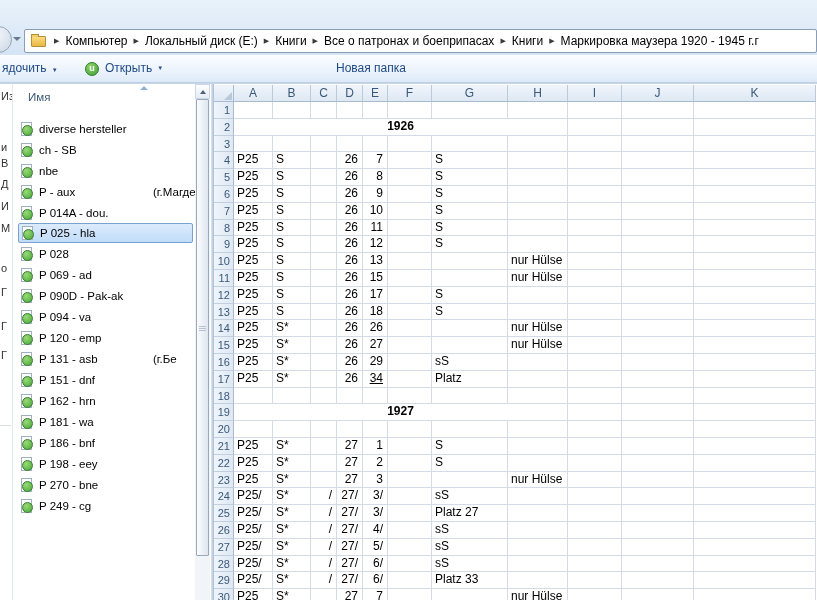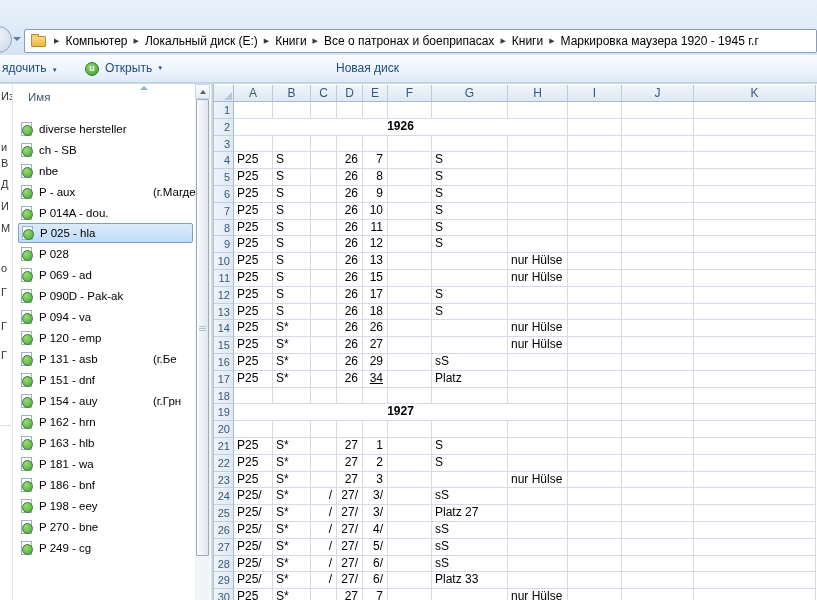--- a/index.html
+++ b/index.html
@@ -184,21 +184,21 @@
     </span>
 </div>
 
 <div class="toolbar">
   <span class="tb-item tb-organize"><span>ядочить</span><span class="dd-arrow">▼</span></span>
   <span class="tb-item tb-open">
       <span class="uicon">u</span>
       <span>Открыть</span>
       <span class="dd-arrow">▼</span>
     </span>
-  <span class="tb-item tb-newfolder">Новая диск</span>
+  <span class="tb-item tb-newfolder">Новая папка</span>
 </div>
 
 <div class="content-top-line"></div>
 
 <div class="nav-strip">
   <div class="nav-strip-divider"></div>
 <div class="frag" style="top: 6px;">Из</div>
     <div class="frag" style="top: 57px;">и</div>
     <div class="frag" style="top: 73px;">В</div>
     <div class="frag" style="top: 94px;">Д</div>
@@ -264,30 +264,21 @@
         <span class="ficon"></span>
         <span class="fl-name">P 131 - asb</span>
         <span class="fl-extra">(г.Бе</span>
       </div>
       <div class="fl-item">
         <span class="ficon"></span>
         <span class="fl-name">P 151 - dnf</span>
       </div>
       <div class="fl-item">
         <span class="ficon"></span>
-        <span class="fl-name">P 154 - auy</span>
-        <span class="fl-extra">(г.Грн</span>
-      </div>
-      <div class="fl-item">
-        <span class="ficon"></span>
         <span class="fl-name">P 162 - hrn</span>
-      </div>
-      <div class="fl-item">
-        <span class="ficon"></span>
-        <span class="fl-name">P 163 - hlb</span>
       </div>
       <div class="fl-item">
         <span class="ficon"></span>
         <span class="fl-name">P 181 - wa</span>
       </div>
       <div class="fl-item">
         <span class="ficon"></span>
         <span class="fl-name">P 186 - bnf</span>
       </div>
       <div class="fl-item">

